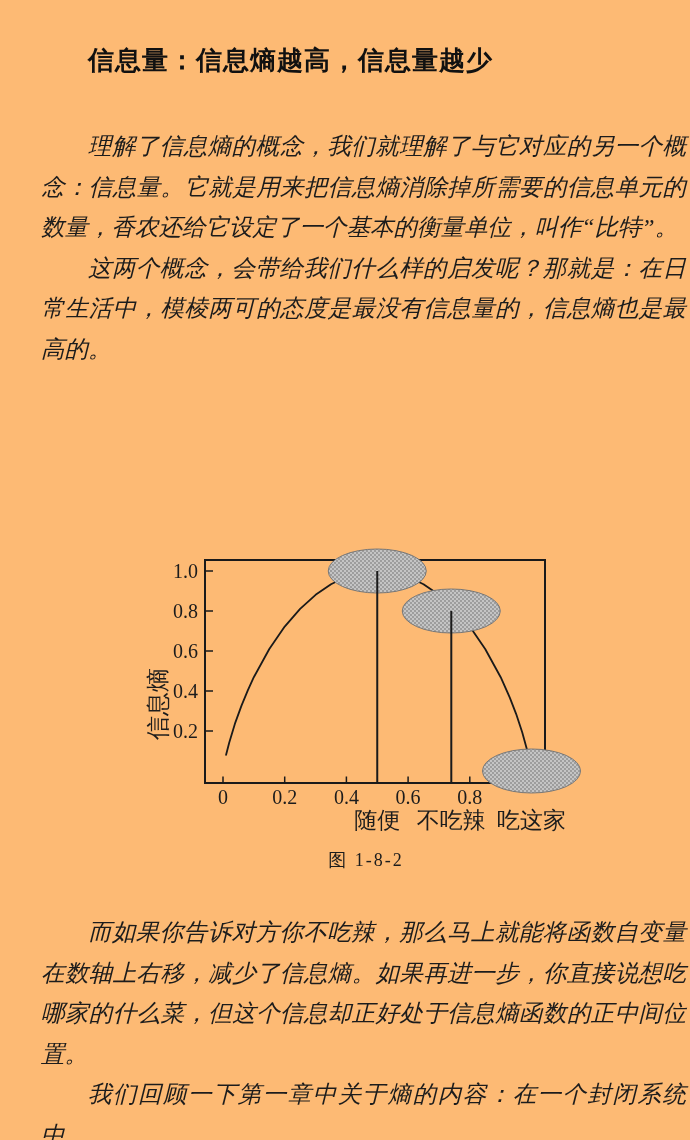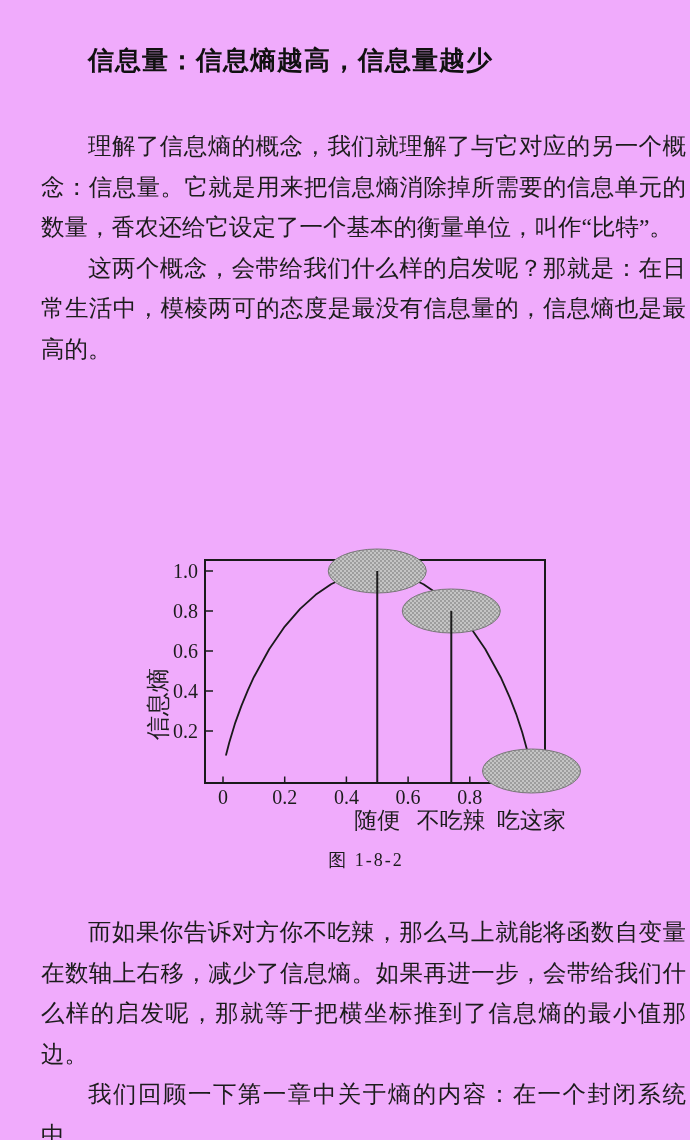--- a/index.html
+++ b/index.html
@@ -1,24 +1,24 @@
 <!DOCTYPE html>
 <html><head>
 <meta charset="utf-8">
 <style>
   html,body{margin:0;padding:0;}
   body{width:690px;height:1140px;background:#ffffff;overflow:hidden;}
-  .page{position:relative;width:690px;height:1140px;background:#f0abfc;
+  .page{position:relative;width:690px;height:1140px;background:#fdba74;
         font-family:"Liberation Serif",serif;color:#1c1c1c;}
   .title{position:absolute;left:88px;top:44px;margin:0;
          font-family:"Liberation Sans",sans-serif;font-weight:700;
          font-size:26px;line-height:32px;letter-spacing:1px;color:#111;}
   .text-block{position:absolute;left:41px;width:645px;
               font-size:23.5px;line-height:40.5px;text-align:justify;
-              text-justify:inter-ideograph;}
+              text-justify:inter-ideograph;font-style:italic;}
   .text-block p{margin:0;text-indent:2em;}
   .block1{top:126px;}
   .block2{top:912px;}
   .figure{position:absolute;left:100px;top:540px;width:500px;height:340px;margin:0;}
   .figure svg{display:block;}
   .caption{position:absolute;left:16px;top:308px;width:500px;
            text-align:center;font-size:18px;color:#1c1c1c;letter-spacing:2px;}
 </style>
 </head>
 <body>
@@ -70,17 +70,17 @@
         <ellipse cx="351.28999999999996" cy="71" rx="49" ry="22" fill="url(#ht)" stroke="#777777" stroke-width="1"></ellipse>
         <line x1="351.28999999999996" y1="71" x2="351.28999999999996" y2="243" stroke="#1a1a1a" stroke-width="2"></line>
         <text x="351.28999999999996" y="280" font-size="23" fill="#1c1c1c" text-anchor="middle" dominant-baseline="central" font-family="&quot;Liberation Serif&quot;, serif">不吃辣</text>
         <ellipse cx="431.5" cy="231" rx="49" ry="22" fill="url(#ht)" stroke="#777777" stroke-width="1"></ellipse>
         <text x="431.5" y="280" font-size="23" fill="#1c1c1c" text-anchor="middle" dominant-baseline="central" font-family="&quot;Liberation Serif&quot;, serif">吃这家</text>
       </svg>
     <figcaption class="caption">图 1-8-2</figcaption>
   </figure>
 
   <div class="text-block block2">
-    <p>而如果你告诉对方你不吃辣，那么马上就能将函数自变量在数轴上右移，减少了信息熵。如果再进一步，会带给我们什么样的启发呢，那就等于把横坐标推到了信息熵的最小值那边。</p>
+    <p>而如果你告诉对方你不吃辣，那么马上就能将函数自变量在数轴上右移，减少了信息熵。如果再进一步，你直接说想吃哪家的什么菜，但这个信息却正好处于信息熵函数的正中间位置。</p>
     <p>我们回顾一下第一章中关于熵的内容：在一个封闭系统中，</p>
   </div>
 
 </div>
 
 </body></html>

